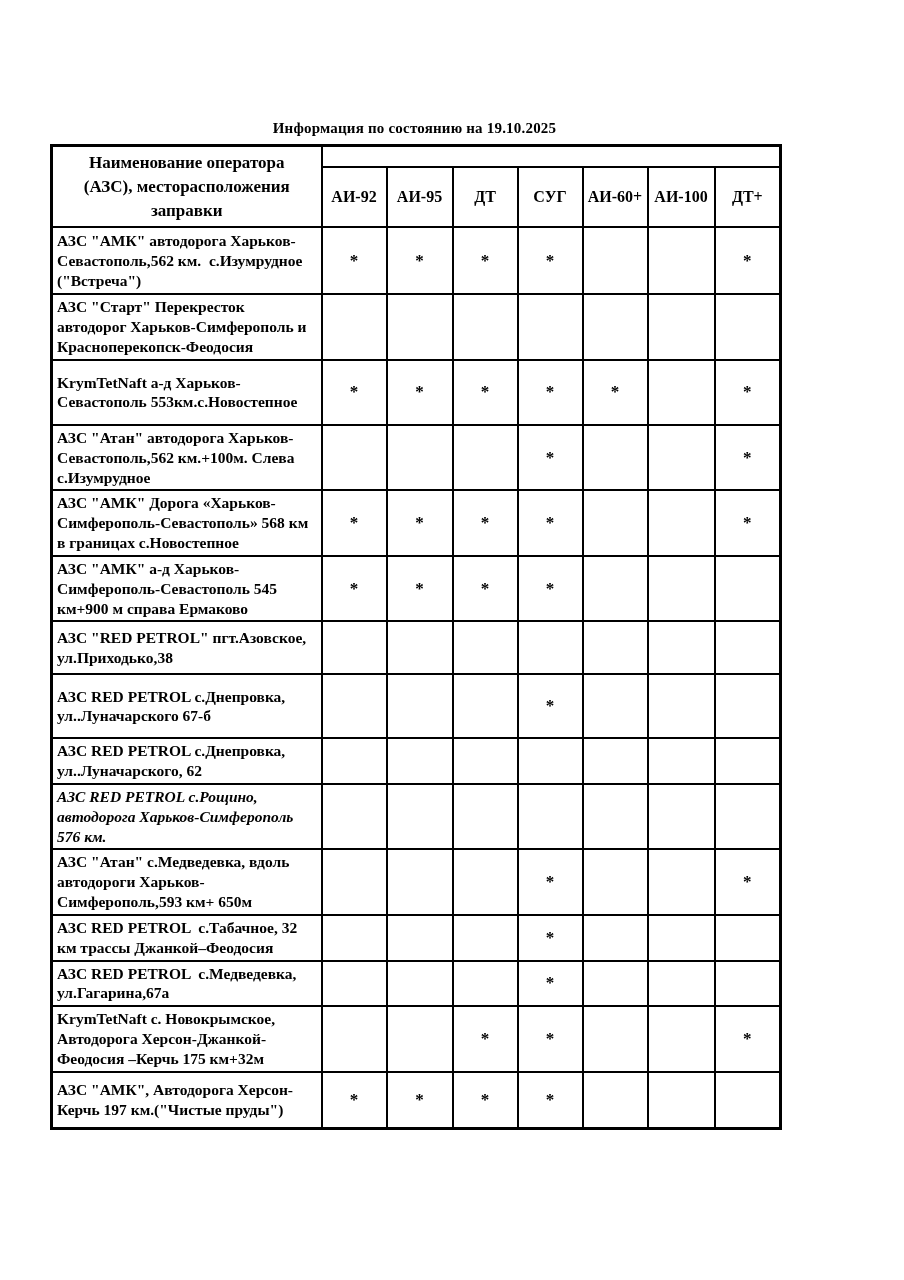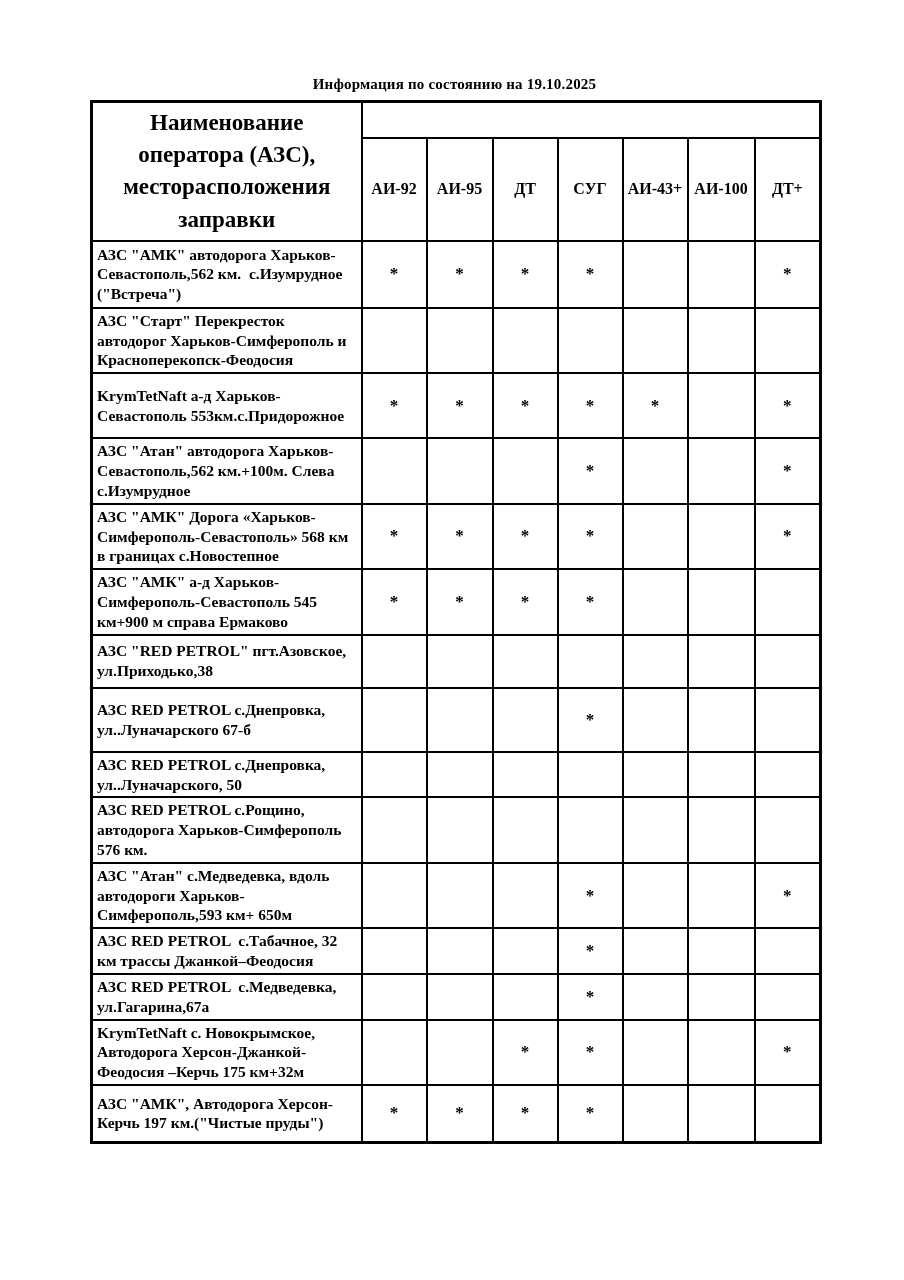--- a/index.html
+++ b/index.html
@@ -6,43 +6,43 @@
   .page {
     position: relative;
     width: 904px;
     height: 1280px;
     background: #ffffff;
     color: #000000;
     font-family: "Liberation Serif", serif;
     overflow: hidden;
   }
   .content {
-    padding-top: 76px;
-    margin-left: 90px;
+    padding-top: 120px;
+    margin-left: 50px;
     width: 729px;
   }
   .doc-title {
     text-align: center;
     font-weight: bold;
     font-size: 15px;
     margin-bottom: 7px;
     letter-spacing: 0.2px;
   }
   table.fuel-table {
     border-collapse: collapse;
     table-layout: fixed;
     width: 729px;
     border: 3px solid #000;
   }
   .fuel-table th, .fuel-table td {
     border: 2px solid #000;
     box-sizing: border-box;
   }
   .name-header {
-    font-size: 23px;
+    font-size: 17px;
     font-weight: bold;
     text-align: center;
     vertical-align: middle;
     line-height: 1.4;
     padding: 4px 10px;
   }
   .spacer-header { height: 20px; padding: 0; }
   .fuel-header {
     font-size: 16px;
     font-weight: bold;
@@ -68,21 +68,21 @@
   }
   tbody tr:nth-child(1)  { height: 67px; }
   tbody tr:nth-child(2)  { height: 58px; }
   tbody tr:nth-child(3)  { height: 65px; }
   tbody tr:nth-child(4)  { height: 62px; }
   tbody tr:nth-child(5)  { height: 61px; }
   tbody tr:nth-child(6)  { height: 59px; }
   tbody tr:nth-child(7)  { height: 53px; }
   tbody tr:nth-child(8)  { height: 64px; }
   tbody tr:nth-child(9)  { height: 42px; }
-  tbody tr:nth-child(10) { height: 56px; }
+  tbody tr:nth-child(10) { height: 56px; font-style: italic; }
   tbody tr:nth-child(11) { height: 64px; }
   tbody tr:nth-child(12) { height: 40px; }
   tbody tr:nth-child(13) { height: 41px; }
   tbody tr:nth-child(14) { height: 62px; }
   tbody tr:nth-child(15) { height: 57px; }
 </style>
 </head>
 <body>
 
 <div class="page">
@@ -102,21 +102,21 @@
       <thead>
         <tr>
           <th class="name-header" rowspan="2">Наименование оператора (АЗС), месторасположения заправки</th>
           <th class="spacer-header" colspan="7"></th>
         </tr>
         <tr>
           <th class="fuel-header">АИ-92</th>
           <th class="fuel-header">АИ-95</th>
           <th class="fuel-header">ДТ</th>
           <th class="fuel-header">СУГ</th>
-          <th class="fuel-header">АИ-43+</th>
+          <th class="fuel-header">АИ-60+</th>
           <th class="fuel-header">АИ-100</th>
           <th class="fuel-header">ДТ+</th>
         </tr>
       </thead>
       <tbody>
           <tr>
             <td class="name-cell">АЗС "АМК" автодорога Харьков-Севастополь,562 км.  с.Изумрудное ("Встреча")</td>
             <td class="mark-cell">*</td>
             <td class="mark-cell">*</td>
             <td class="mark-cell">*</td>
@@ -129,21 +129,21 @@
             <td class="name-cell">АЗС "Старт" Перекресток автодорог Харьков-Симферополь и Красноперекопск-Феодосия</td>
             <td class="mark-cell"></td>
             <td class="mark-cell"></td>
             <td class="mark-cell"></td>
             <td class="mark-cell"></td>
             <td class="mark-cell"></td>
             <td class="mark-cell"></td>
             <td class="mark-cell"></td>
           </tr>
           <tr>
-            <td class="name-cell">KrymTetNaft а-д Харьков-Севастополь 553км.с.Придорожное</td>
+            <td class="name-cell">KrymTetNaft а-д Харьков-Севастополь 553км.с.Новостепное</td>
             <td class="mark-cell">*</td>
             <td class="mark-cell">*</td>
             <td class="mark-cell">*</td>
             <td class="mark-cell">*</td>
             <td class="mark-cell">*</td>
             <td class="mark-cell"></td>
             <td class="mark-cell">*</td>
           </tr>
           <tr>
             <td class="name-cell">АЗС "Атан" автодорога Харьков-Севастополь,562 км.+100м. Слева с.Изумрудное</td>
@@ -189,21 +189,21 @@
             <td class="name-cell">АЗС RED PETROL с.Днепровка, ул..Луначарского 67-б</td>
             <td class="mark-cell"></td>
             <td class="mark-cell"></td>
             <td class="mark-cell"></td>
             <td class="mark-cell">*</td>
             <td class="mark-cell"></td>
             <td class="mark-cell"></td>
             <td class="mark-cell"></td>
           </tr>
           <tr>
-            <td class="name-cell">АЗС RED PETROL с.Днепровка, ул..Луначарского, 50</td>
+            <td class="name-cell">АЗС RED PETROL с.Днепровка, ул..Луначарского, 62</td>
             <td class="mark-cell"></td>
             <td class="mark-cell"></td>
             <td class="mark-cell"></td>
             <td class="mark-cell"></td>
             <td class="mark-cell"></td>
             <td class="mark-cell"></td>
             <td class="mark-cell"></td>
           </tr>
           <tr>
             <td class="name-cell">АЗС RED PETROL с.Рощино, автодорога Харьков-Симферополь 576 км.</td>

